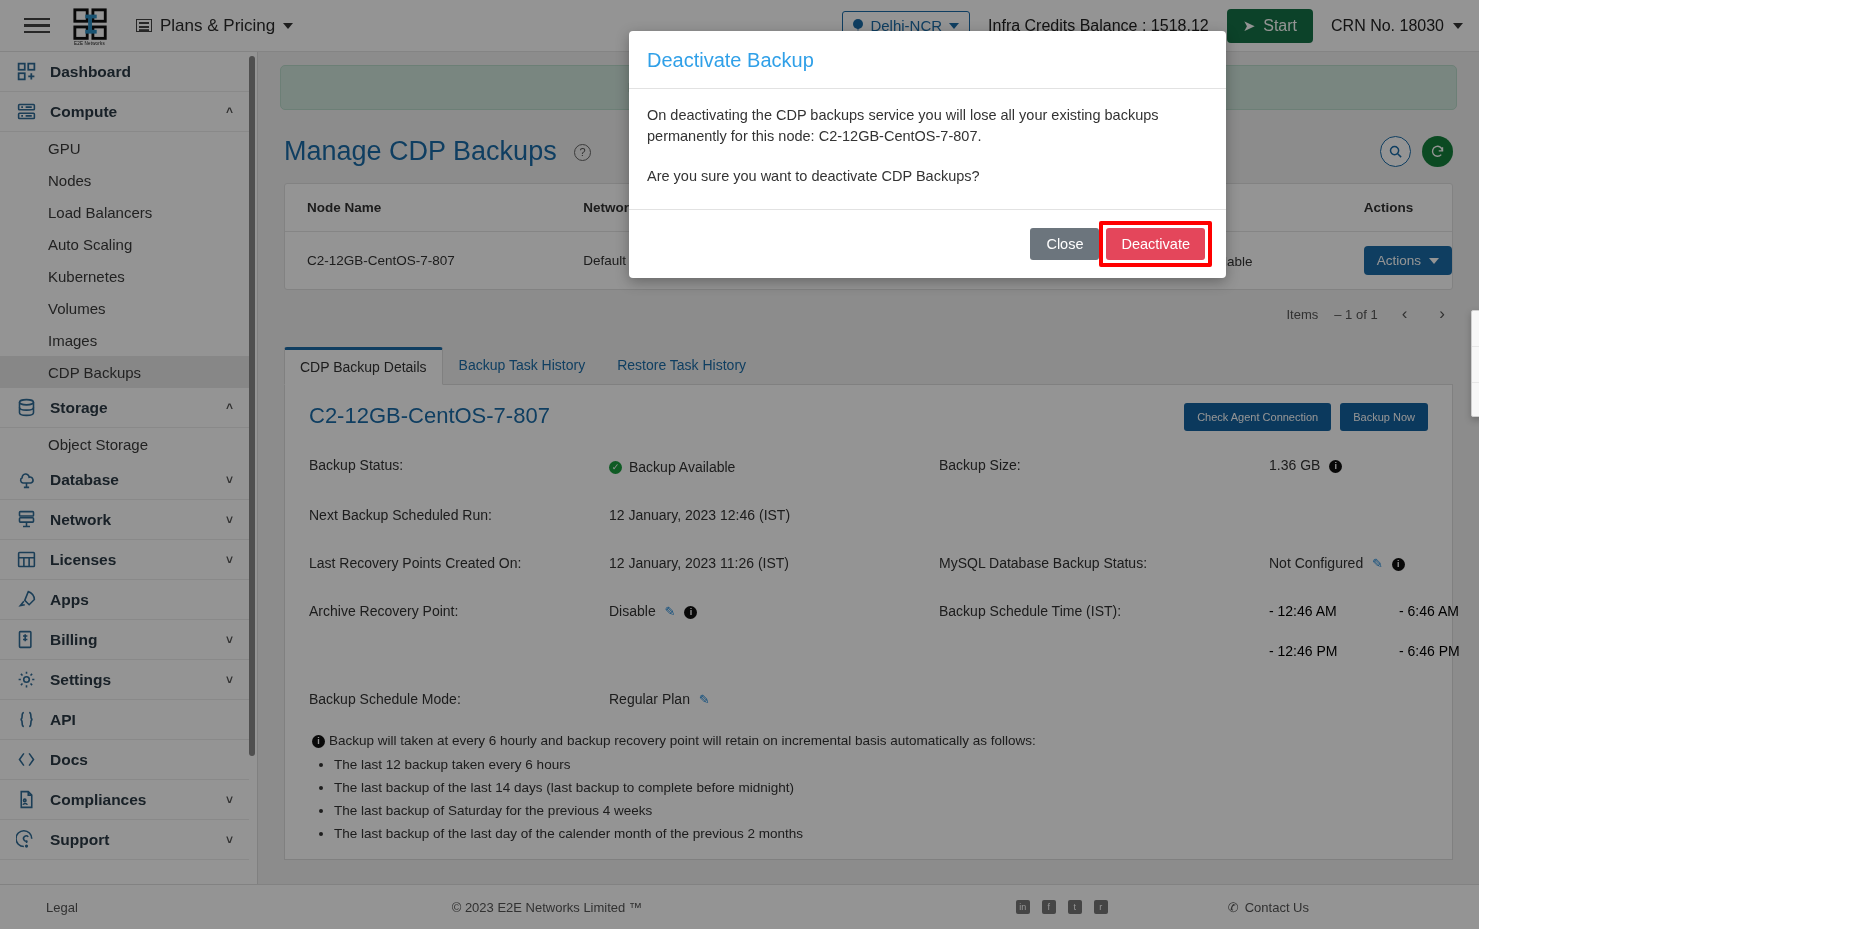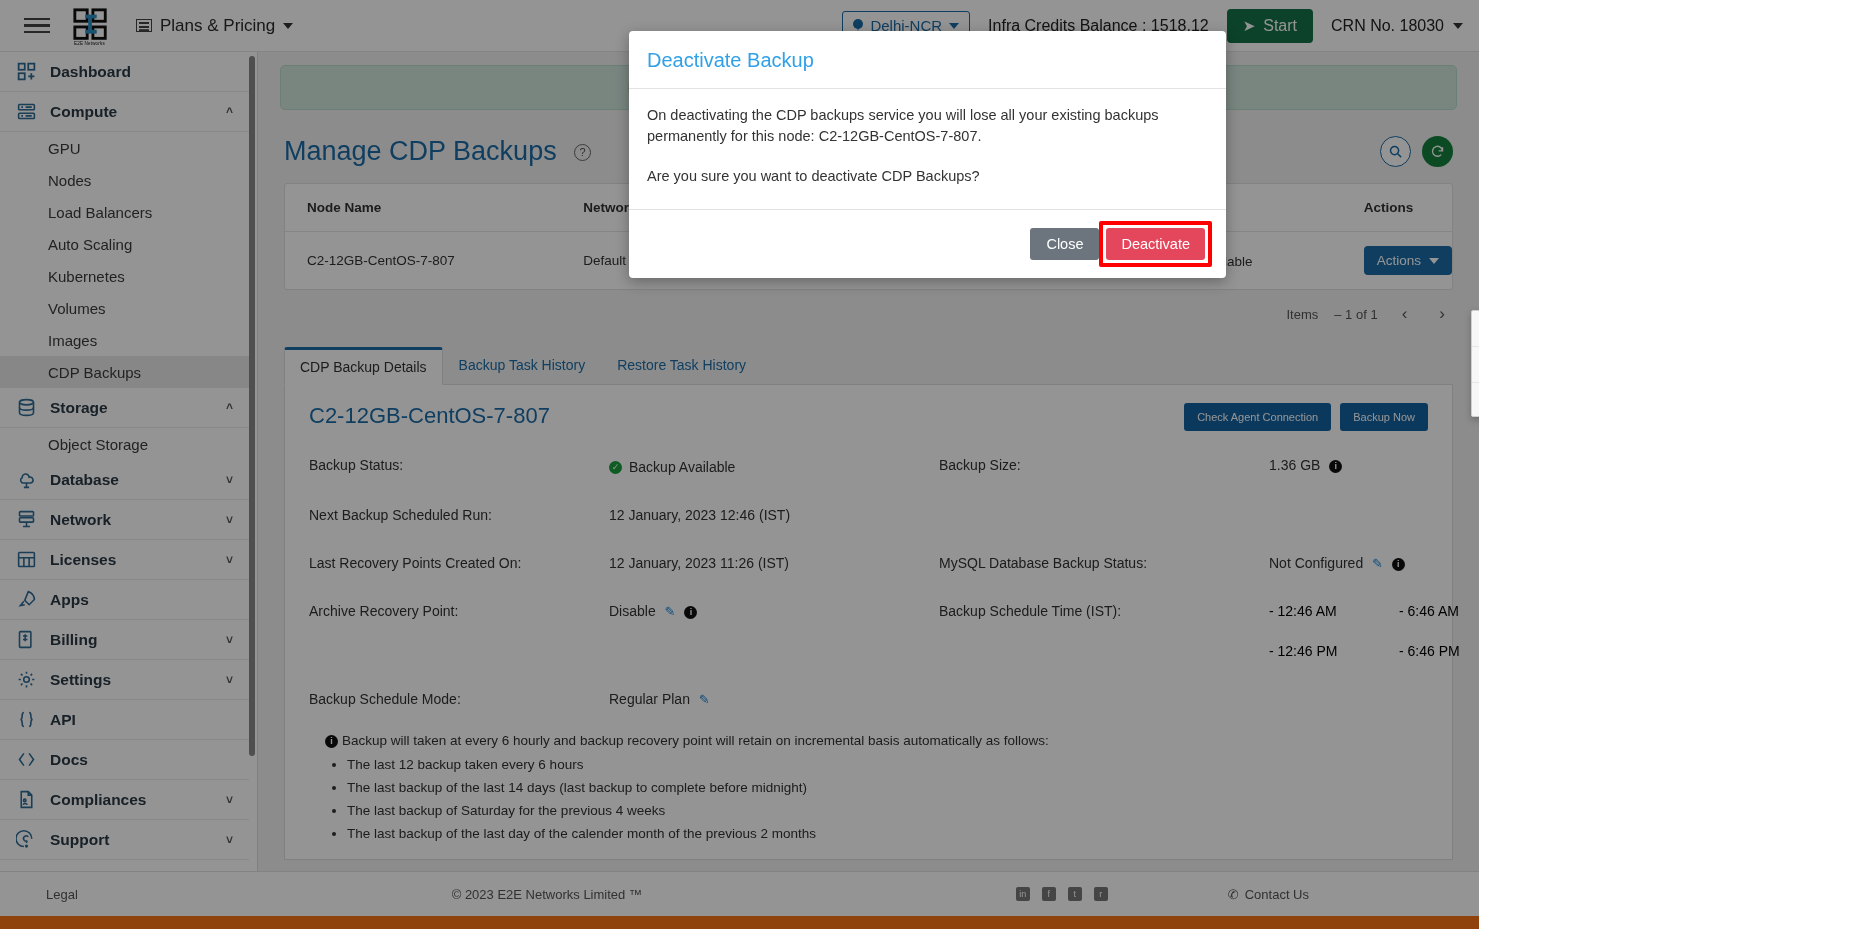--- a/index.html
+++ b/index.html
@@ -6,21 +6,21 @@
   html, body {
     margin: 0; padding: 0;
     width: 1856px; height: 929px;
     overflow: hidden;
     font-family: "Liberation Sans", sans-serif;
     background: #ffffff;
   }
   #root {
     position: relative;
     width: 1479px; height: 929px;
-    background: #f97316;
+    background: #0ea5e9;
     overflow: hidden;
   }
   .dim-layer {
     position: absolute; inset: 0;
     background: rgba(0,0,0,0.42);
     z-index: 500;
   }
 
   
   .topbar {
@@ -197,27 +197,27 @@
   .k { font-size:14px; color:#333; }
   .v { font-size:14px; color:#333; }
   .edit-ico { color:#1b86d8; font-size:13px; margin-left:5px; }
   .info-ico {
     display:inline-flex; align-items:center; justify-content:center;
     width:13px;height:13px;border-radius:50%;background:#111;color:#fff;
     font-size:9px; font-weight:bold; margin-left:5px; vertical-align:1px;
   }
   .times { display:grid; grid-template-columns: 130px 130px; row-gap:24px; font-size:14px;}
 
-  .note { margin: 26px 0 0 16px; font-size:13.5px; color:#333;}
+  .note { margin: 26px 0 0 3px; font-size:13.5px; color:#333;}
   .note ul { margin: 9px 0 0 22px; padding:0; }
   .note li { margin: 8px 0; font-size:13.5px; }
 
   
   .footer {
-    position:absolute; left:0; right:0; bottom:13px; height:45px;
+    position:absolute; left:0; right:0; bottom:0; height:45px;
     background:#fff; border-top:1px solid #e0e0e0;
     display:flex; align-items:center; font-size:13px; color:#555; z-index:16;
   }
   .footer .legal { margin-left: 46px; }
   .footer .copy { margin: 0 auto; }
   .footer .socials { display:flex; gap:12px; margin-right: 120px; }
   .soc { width:14px;height:14px;background:#777; color:#fff; font-size:9px; display:flex;align-items:center;justify-content:center; border-radius:2px;}
   .footer .contact { margin-right: 170px; display:flex; align-items:center; gap:6px;}
 
   

